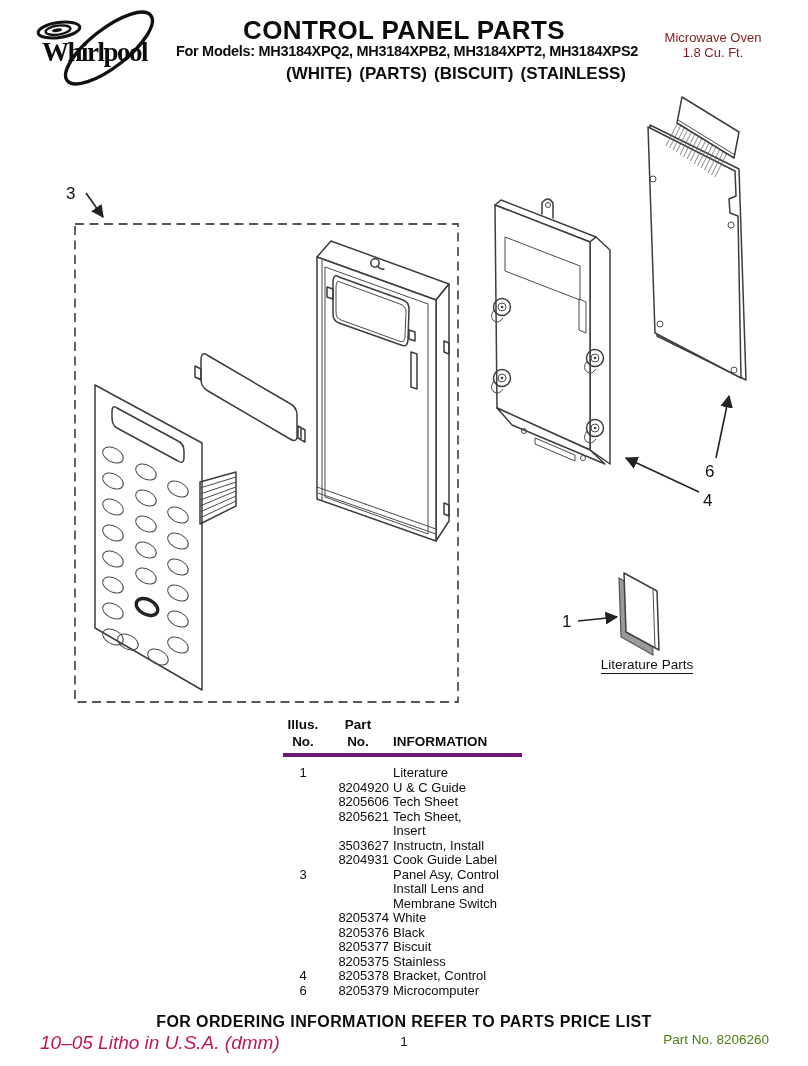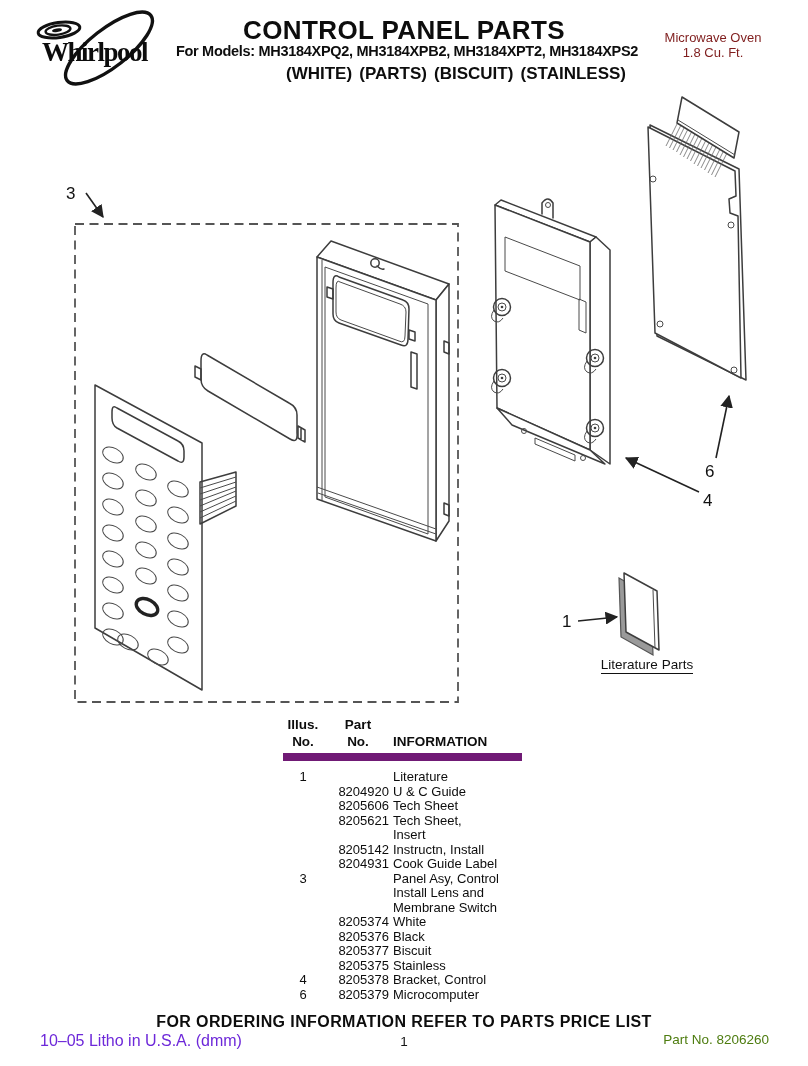--- a/index.html
+++ b/index.html
@@ -11,29 +11,29 @@
          letter-spacing:.4px;color:#0d0d0d;}
   .models{left:0;top:43px;width:814px;text-align:center;font-size:14.5px;font-weight:bold;
           letter-spacing:-.3px;color:#0d0d0d;}
   .finishes{left:286px;top:64px;width:340px;display:flex;justify-content:space-between;
             font-size:17px;font-weight:bold;color:#0d0d0d;}
   .product{left:633px;top:30px;width:160px;text-align:center;font-size:13px;line-height:15px;color:#7f1d1d;}
   
   .ptable{left:283px;top:716px;width:239px;font-size:13px;color:#0d0d0d;}
   .thead{display:grid;grid-template-columns:40px 62px 133px;column-gap:4px;
          font-weight:bold;font-size:13.5px;line-height:17px;
-         border-bottom:8px solid #701a75;padding-bottom:3px;}
+         border-bottom:4px solid #701a75;padding-bottom:3px;}
   .th-c{text-align:center;} .th-l{text-align:left;align-self:end;}
   .trows{margin-top:9px;display:grid;grid-template-columns:40px 62px 133px;column-gap:4px;
          line-height:14.5px;}
   .c-il{text-align:center;} .c-pn{text-align:right;} .c-ds{text-align:left;white-space:nowrap;}
   
   .ordering{left:0;top:1013px;width:808px;text-align:center;font-size:16px;font-weight:bold;
             letter-spacing:.4px;color:#0d0d0d;}
-  .litho{left:40px;top:1032px;font-size:16px;color:#6d28d9;}
+  .litho{left:40px;top:1032px;font-size:19px;color:#be185d;font-style:italic;}
   .pageno{left:0;top:1034px;width:808px;text-align:center;font-size:13.5px;color:#141414;}
   .partno{right:39px;top:1032px;font-size:13.5px;color:#4d7c0f;}
   svg{display:block;}
   .ln{stroke:#3d3d3d;stroke-width:1.5;fill:none;stroke-linejoin:round;stroke-linecap:round;}
   .lnf{stroke:#3d3d3d;stroke-width:1.5;fill:#fff;stroke-linejoin:round;}
   .thin{stroke:#4a4a4a;stroke-width:1;fill:none;}
   .callout{font-family:"Liberation Sans",sans-serif;font-size:17px;fill:#111;}
   .arrow{stroke:#222;stroke-width:1.6;fill:none;}
 </style>
 </head>
@@ -241,21 +241,21 @@
       <span class="c-il"></span>
         <span class="c-pn">8205606</span>
         <span class="c-ds">Tech Sheet</span>
       <span class="c-il"></span>
         <span class="c-pn">8205621</span>
         <span class="c-ds">Tech Sheet,</span>
       <span class="c-il"></span>
         <span class="c-pn"></span>
         <span class="c-ds">Insert</span>
       <span class="c-il"></span>
-        <span class="c-pn">8205142</span>
+        <span class="c-pn">3503627</span>
         <span class="c-ds">Instructn, Install</span>
       <span class="c-il"></span>
         <span class="c-pn">8204931</span>
         <span class="c-ds">Cook Guide Label</span>
       <span class="c-il">3</span>
         <span class="c-pn"></span>
         <span class="c-ds">Panel Asy, Control</span>
       <span class="c-il"></span>
         <span class="c-pn"></span>
         <span class="c-ds">Install Lens and</span>

